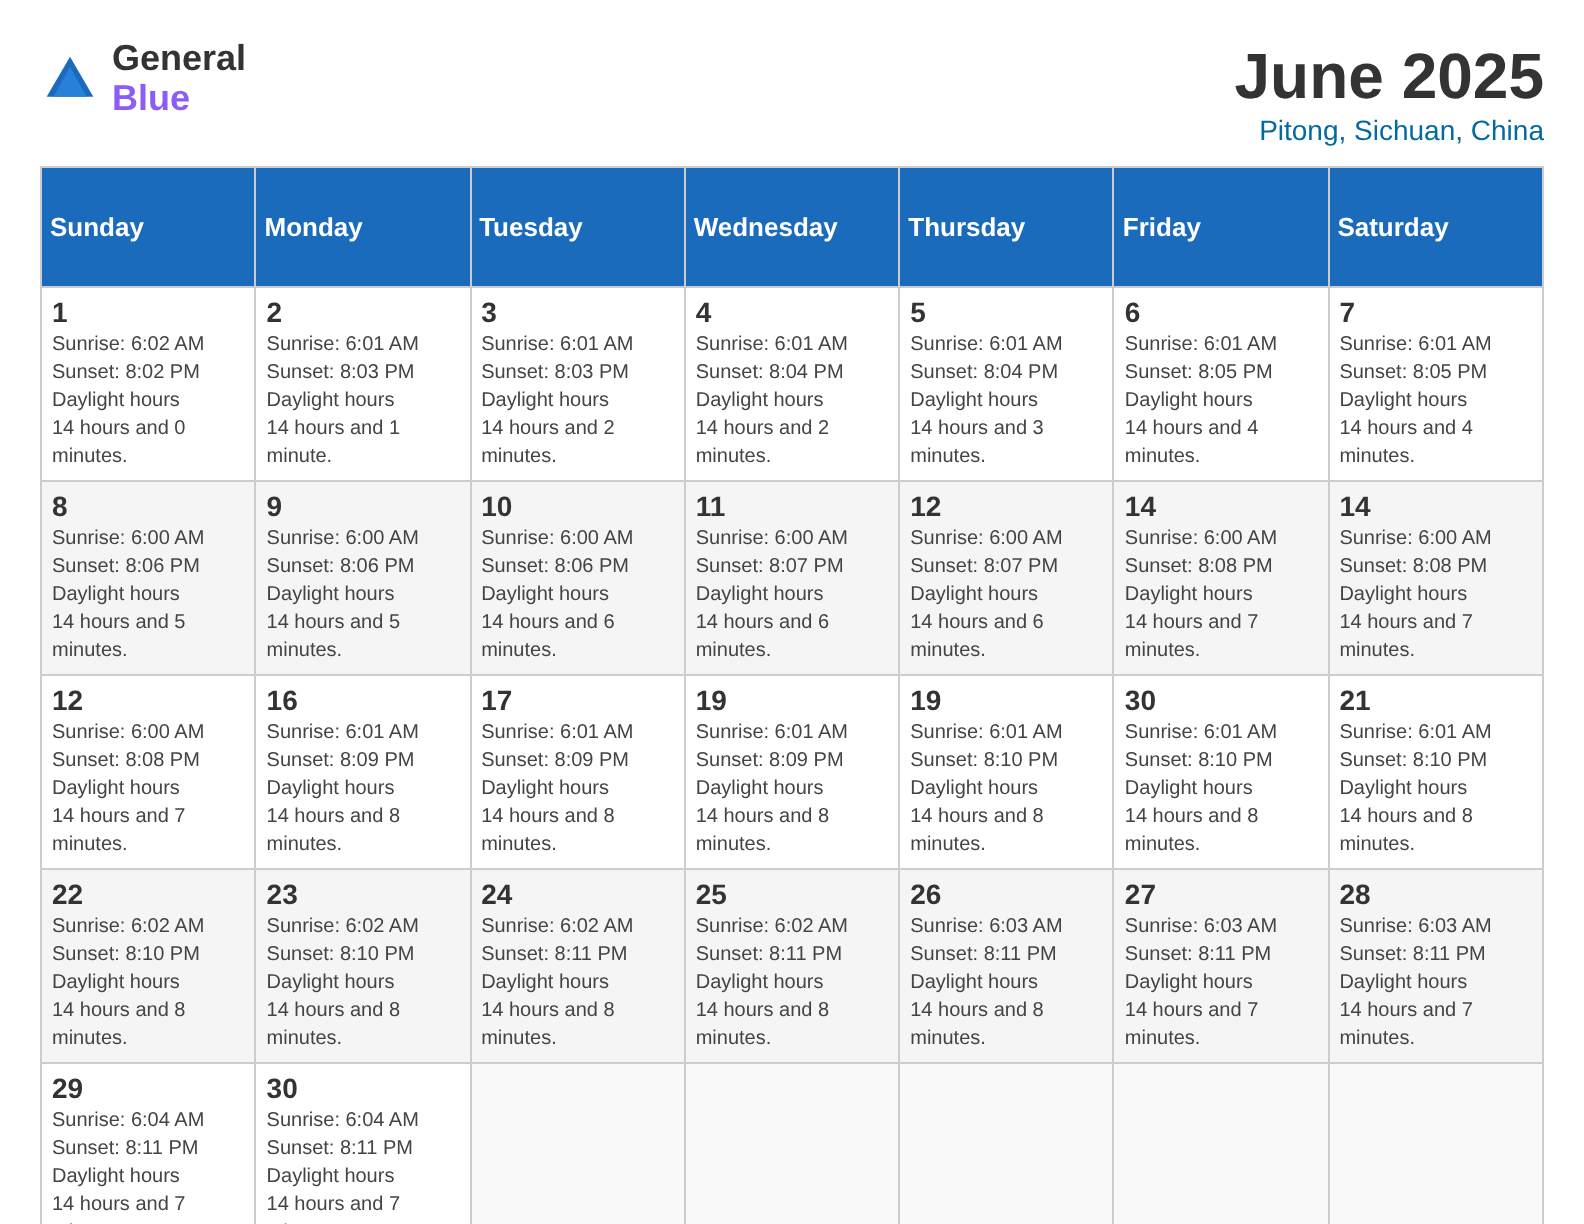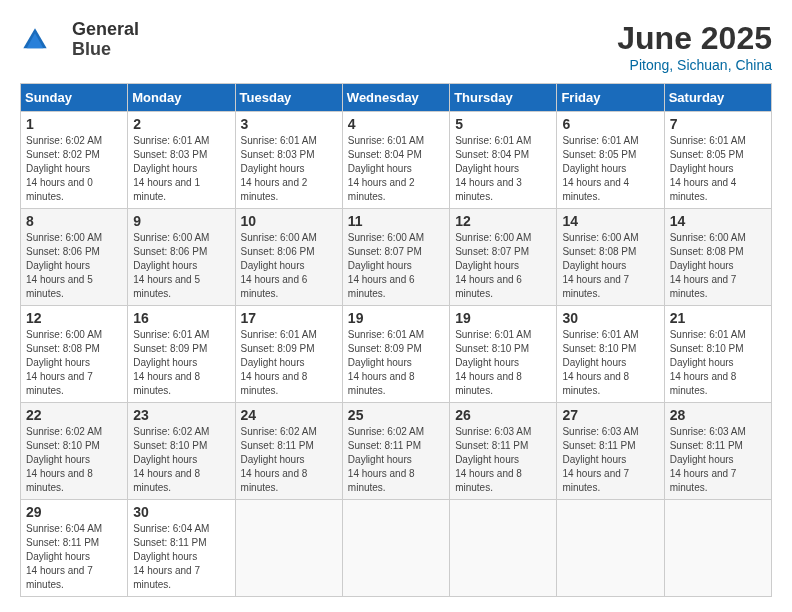--- a/index.html
+++ b/index.html
@@ -12,21 +12,21 @@
     }
     .header-area {
       display: flex;
       justify-content: space-between;
       align-items: flex-start;
       margin-bottom: 10px;
     }
     .logo {
       display: flex;
       align-items: center;
-      gap: 22px;
+      gap: 6px;
     }
     .logo-text {
       display: flex;
       flex-direction: column;
       line-height: 1.1;
     }
     .logo-icon {
       width: 30px;
       height: 30px;
     }
@@ -43,21 +43,21 @@
       color: #0369a1;
     }
     .calendar-table {
       width: 100%;
       border-collapse: collapse;
       font-size: 11px;
     }
     .calendar-table th {
       background-color: #1a6bbb;
       color: #fff;
-      padding: 6px 4px;
+      padding: 22px 4px;
       text-align: left;
       font-size: 13px;
       font-weight: bold;
       border: 1px solid #ccc;
     }
     .calendar-table td {
       border: 1px solid #ccc;
       vertical-align: top;
       padding: 4px 5px;
       width: calc(100% / 7);
@@ -87,21 +87,21 @@
 <body>
 
 <div class="header-area">
   <div class="logo">
     <svg class="logo-icon" viewBox="0 0 36 36">
       <polygon points="18,4 32,28 4,28" fill="#1a6bbb"></polygon>
       <polygon points="18,10 28,28 8,28" fill="#2980d9"></polygon>
     </svg>
     <div class="logo-text">
       <span style="font-size:18px;font-weight:bold;color:#333;">General</span>
-      <span style="font-size:18px;font-weight:bold;color:#404040;">Blue</span>
+      <span style="font-size:18px;font-weight:bold;color:#8b5cf6;">Blue</span>
     </div>
   </div>
   <div class="title-area">
     <div class="month-year">June 2025</div>
     <div class="location">Pitong, Sichuan, China</div>
   </div>
 </div>
 
 <table class="calendar-table">
   <thead>

